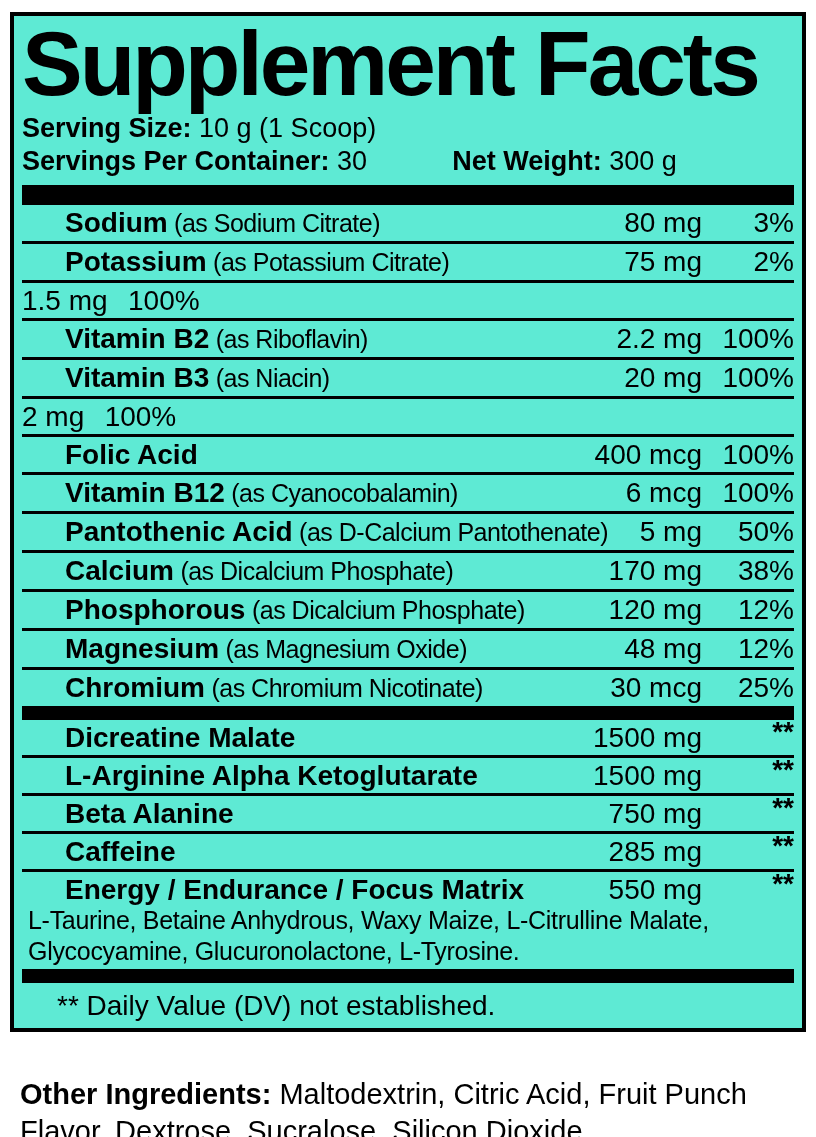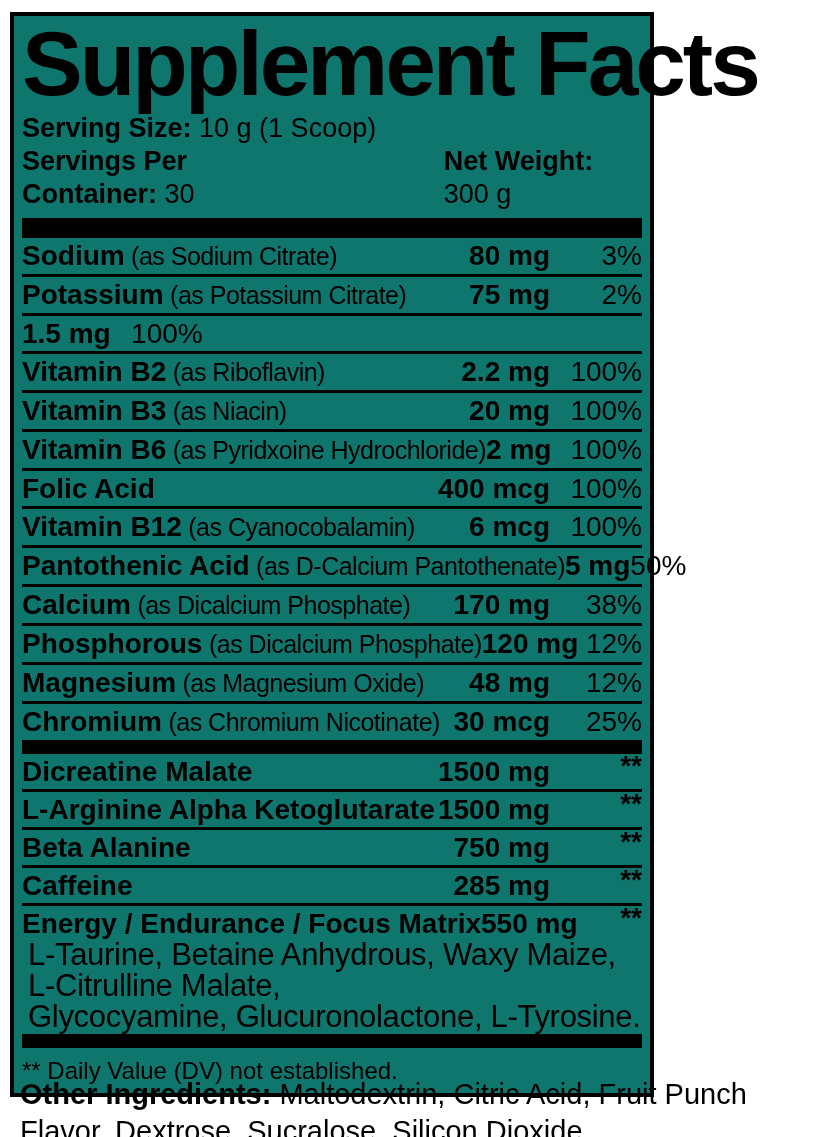--- a/index.html
+++ b/index.html
@@ -6,41 +6,41 @@
     margin: 0; padding: 0;
     width: 816px; height: 1137px;
     background: #ffffff;
     color: #000000;
     font-family: "Liberation Sans", sans-serif;
     overflow: hidden;
   }
   .facts-box {
     position: absolute;
     left: 10px; top: 12px;
-    width: 644px;
+    width: 796px;
     border: 4px solid #000;
     box-sizing: border-box;
     padding: 0 8px 0 8px;
-    background: #0f766e;
+    background: #5eead4;
   }
   .title {
     font-weight: bold;
     font-size: 91px;
     line-height: 92px;
     letter-spacing: -3px;
     margin: 2px 0 2px 0;
     white-space: nowrap;
   }
   .serving-line {
     font-size: 27px;
     line-height: 33px;
   }
   .serving-line b { font-weight: bold; }
   .line2 { display: flex; gap: 29px; }
-  .net-weight { margin-left: 88px; }
+  .net-weight { margin-left: 56px; }
   .bar { background: #000; height: 14px; }
   .bar.first { margin-top: 7px; }
   .bar.medium { height: 6px; }
   .hdr-row {
     display: flex;
     align-items: baseline;
     font-weight: bold;
     font-size: 29px;
     padding: 7px 0 5px 0;
   }
@@ -50,40 +50,41 @@
     border-bottom: 3px solid #000;
     padding: 2px 0 2px 0;
   }
   .rows .row:last-child { border-bottom: none; }
   .row-main {
     display: flex;
     align-items: baseline;
     font-size: 28px;
     line-height: 31px;
   }
-  .cell-name { flex: 1; font-weight: bold; white-space: nowrap; }
+  .cell-name { flex: 1; font-weight: bold; white-space: nowrap; margin-left: 43px; }
   .cell-name .detail {
     font-weight: normal;
     font-size: 25px;
     letter-spacing: -0.5px;
   }
-  .cell-amount { text-align: right; font-weight: bold; white-space: nowrap; }
+  .cell-amount { text-align: right; font-weight: normal; white-space: nowrap; }
   .cell-dv { width: 92px; text-align: right; font-weight: normal; }
   .dv-star { font-weight: bold; display: inline-block; transform: translateY(-6px); }
   .sub-line {
-    font-size: 31px;
+    font-size: 25px;
     line-height: 31px;
     font-weight: normal;
     letter-spacing: -0.3px;
     padding-left: 6px;
   }
   .footnote {
-    font-size: 24px;
+    font-size: 28px;
     line-height: 30px;
     padding: 8px 0 7px 0;
+    margin-left: 35px;
   }
   .other {
     margin: 12px 0 0 20px;
     font-size: 29px;
     line-height: 37px;
     max-width: 762px;
   }
   .other b { font-weight: bold; }
 </style>
 </head>
@@ -135,21 +136,20 @@
       </div>
       <div class="row">
         <div class="row-main">
           <span class="cell-name"><b>Vitamin B3</b><span class="detail"> (as Niacin)</span></span>
           <span class="cell-amount">20 mg</span>
           <span class="cell-dv">100%</span>
         </div>
       </div>
       <div class="row">
         <div class="row-main">
-          <span class="cell-name"><b>Vitamin B6</b><span class="detail"> (as Pyridxoine Hydrochloride)</span></span>
           <span class="cell-amount">2 mg</span>
           <span class="cell-dv">100%</span>
         </div>
       </div>
       <div class="row">
         <div class="row-main">
           <span class="cell-name"><b>Folic Acid</b></span>
           <span class="cell-amount">400 mcg</span>
           <span class="cell-dv">100%</span>
         </div>

